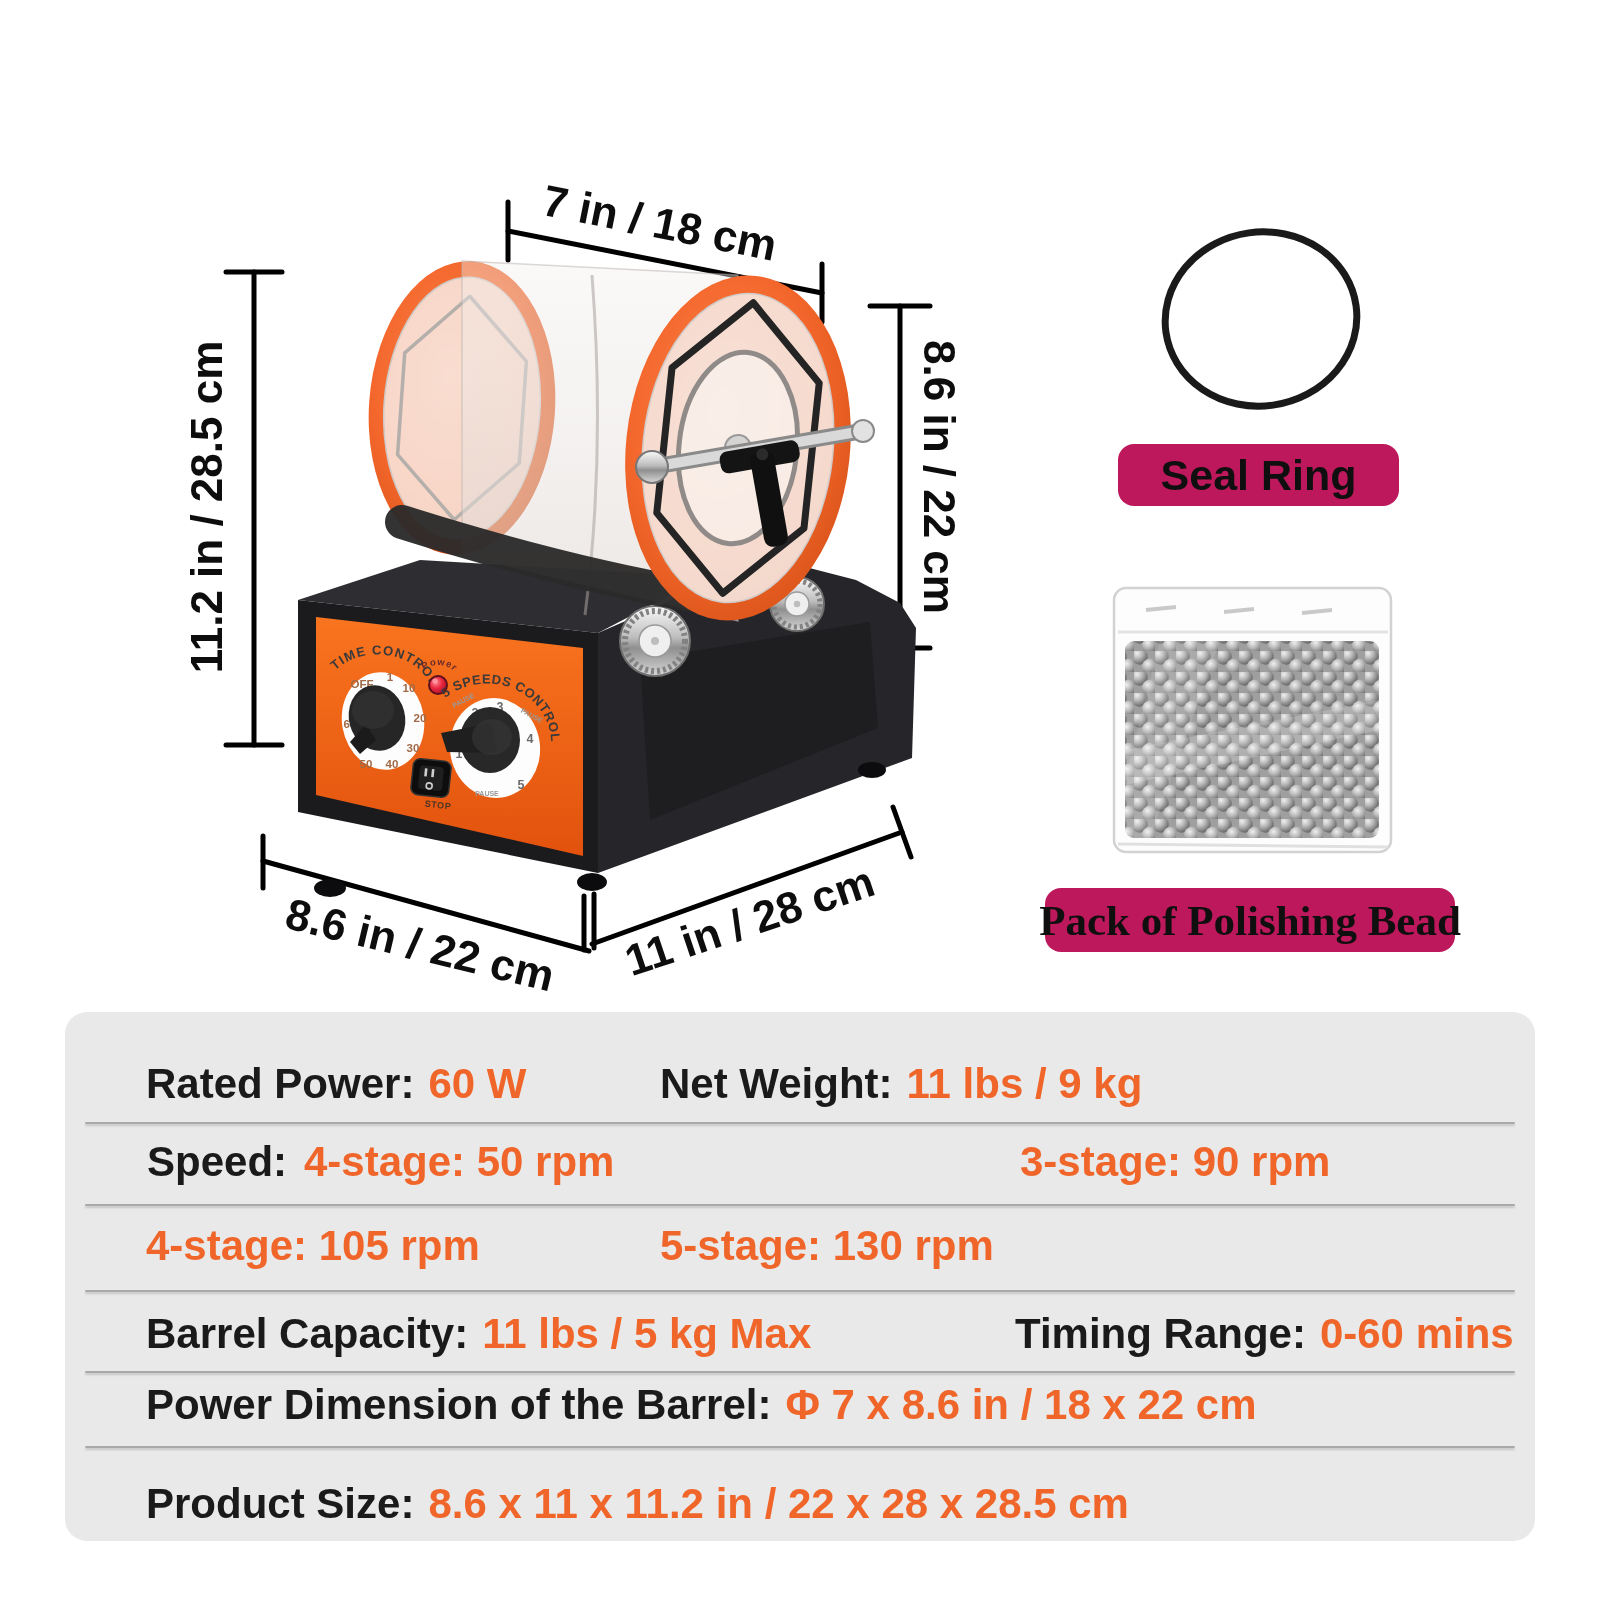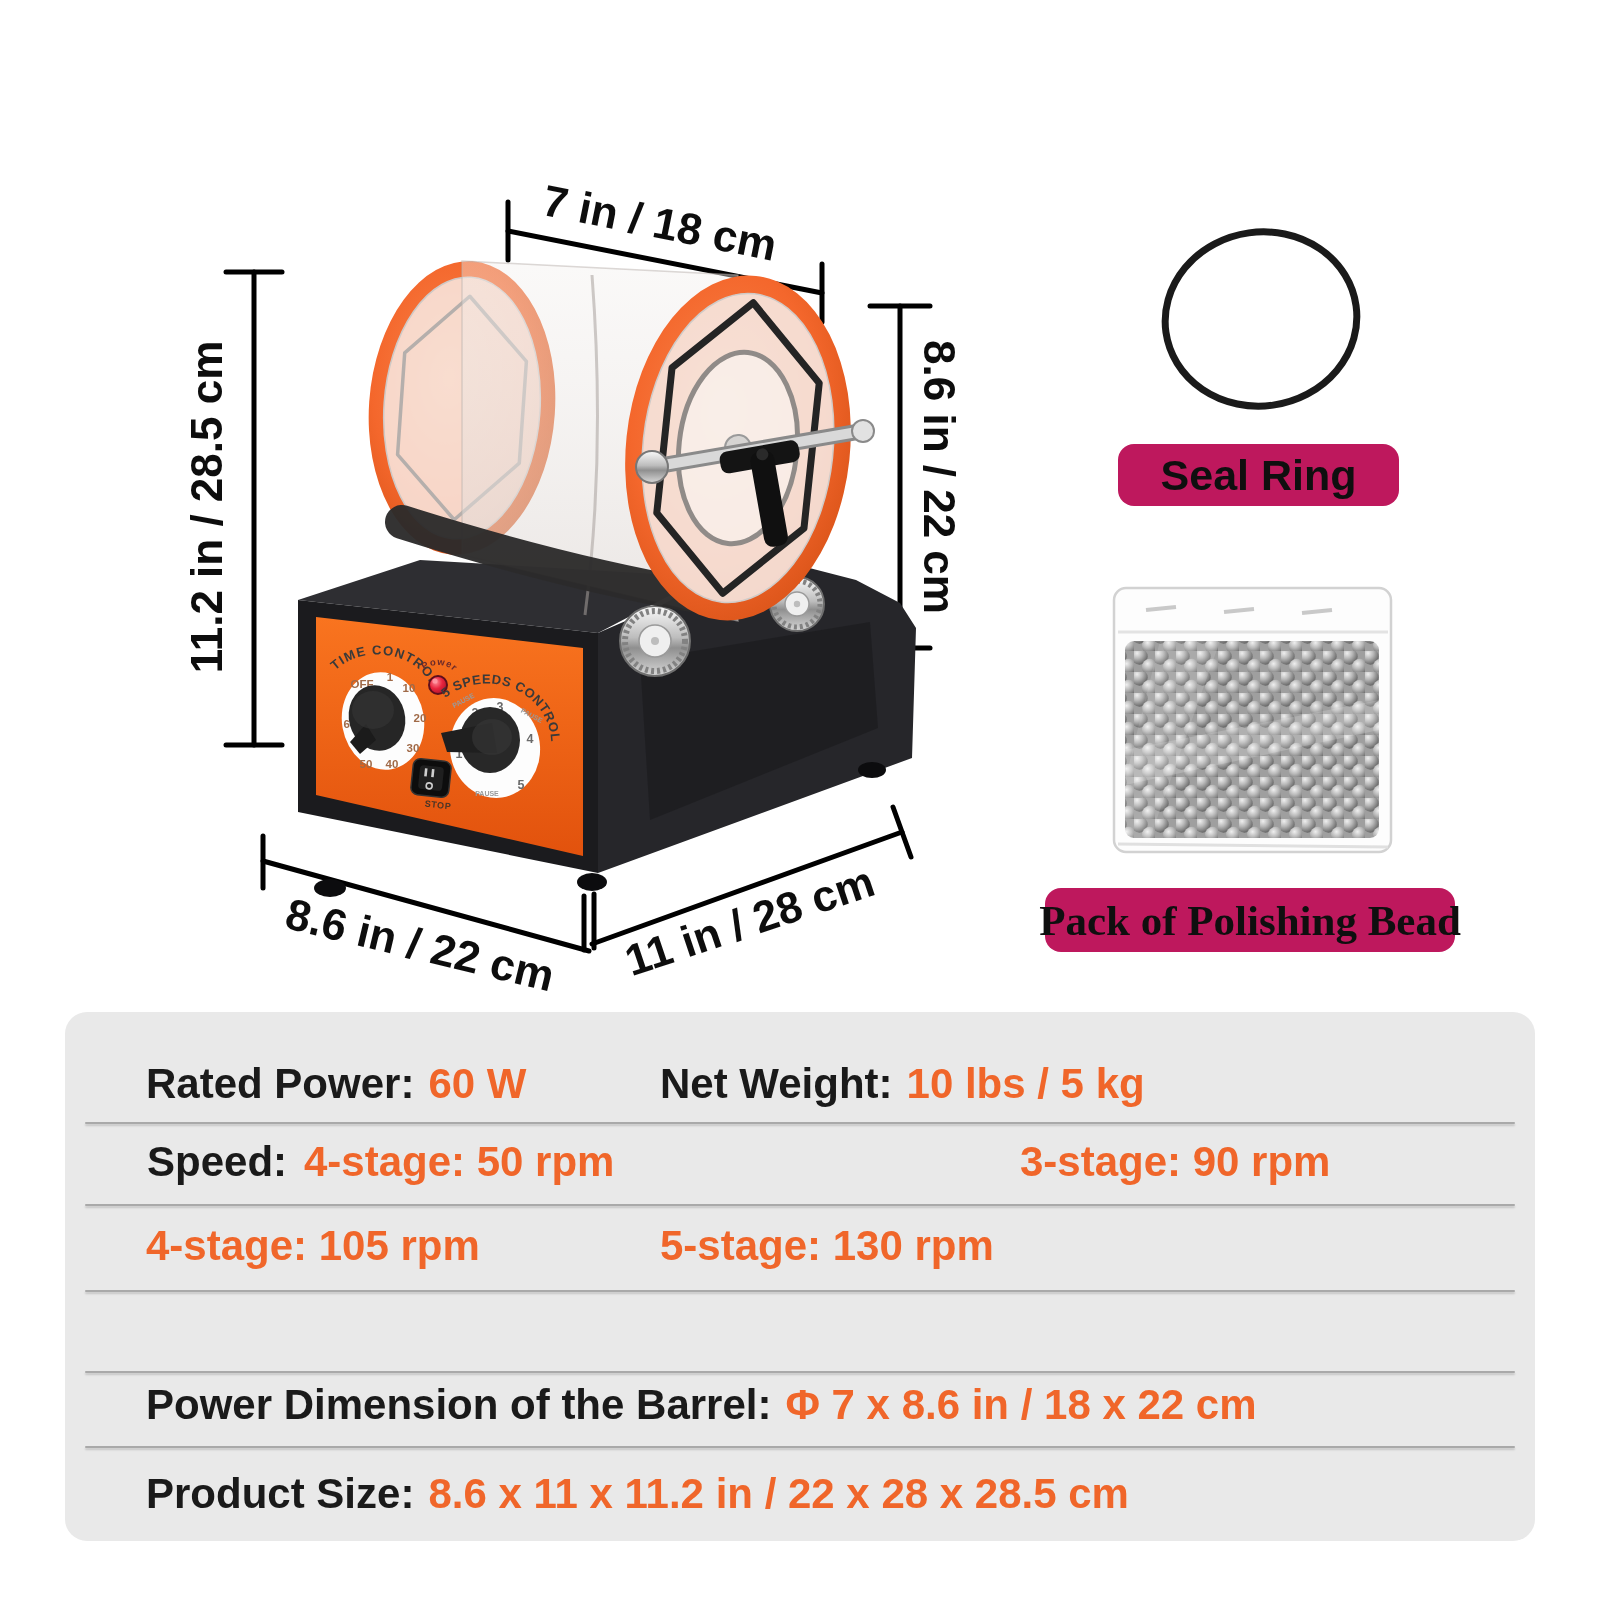--- a/index.html
+++ b/index.html
@@ -252,40 +252,44 @@
 <div class="pill" id="seal-pill">
   <span>Seal Ring</span>
 </div>
 <div class="pill" id="bead-pill">
   <span>Pack of Polishing Bead</span>
 </div>
 
 <div id="spec-panel">
   <div class="spec-row" style="top:50px">
     <span class="seg" style="left:81px"><b class="lbl">Rated Power:</b><b class="val">60 W</b></span>
-    <span class="seg" style="left:595px"><b class="lbl">Net Weight:</b><b class="val">10 lbs / 5 kg</b></span>
+    <span class="seg" style="left:595px"><b class="lbl">Net Weight:</b><b class="val">11 lbs / 9 kg</b></span>
   </div>
   <div class="divider" style="top:110px"></div>
 
   <div class="spec-row" style="top:128px">
     <span class="seg" style="left:82px"><b class="lbl">Speed:</b><b class="val"></b></span>
     <span class="seg" style="left:239px"><b class="lbl"></b><b class="val">4-stage: 50 rpm</b></span>
     <span class="seg" style="left:955px"><b class="lbl"></b><b class="val">3-stage: 90 rpm</b></span>
   </div>
   <div class="divider" style="top:192px"></div>
 
   <div class="spec-row" style="top:212px">
     <span class="seg" style="left:81px"><b class="lbl"></b><b class="val">4-stage: 105 rpm</b></span>
     <span class="seg" style="left:595px"><b class="lbl"></b><b class="val">5-stage: 130 rpm</b></span>
   </div>
   <div class="divider" style="top:278px"></div>
 
+  <div class="spec-row" style="top:300px">
+    <span class="seg" style="left:81px"><b class="lbl">Barrel Capacity:</b><b class="val">11 lbs / 5 kg Max</b></span>
+    <span class="seg" style="left:950px"><b class="lbl">Timing Range:</b><b class="val">0-60 mins</b></span>
+  </div>
   <div class="divider" style="top:359px"></div>
 
   <div class="spec-row" style="top:371px">
     <span class="seg" style="left:81px"><b class="lbl">Power Dimension of the Barrel:</b><b class="val">Φ 7 x 8.6 in / 18 x 22 cm</b></span>
   </div>
   <div class="divider" style="top:434px"></div>
 
-  <div class="spec-row" style="top:460px">
+  <div class="spec-row" style="top:470px">
     <span class="seg" style="left:81px"><b class="lbl">Product Size:</b><b class="val">8.6 x 11 x 11.2 in / 22 x 28 x 28.5 cm</b></span>
   </div>
 </div>
 
 </body></html>

